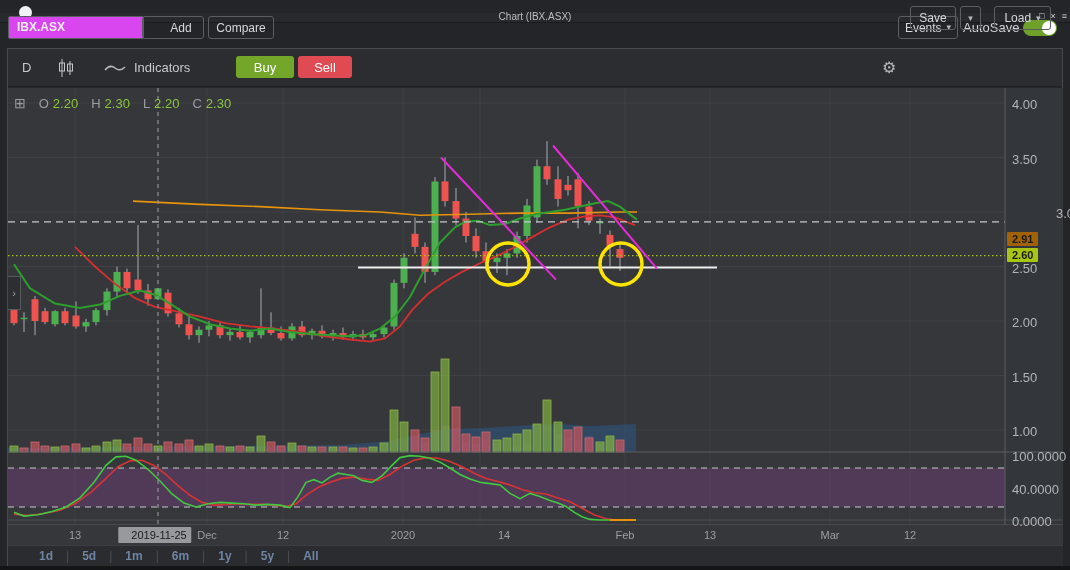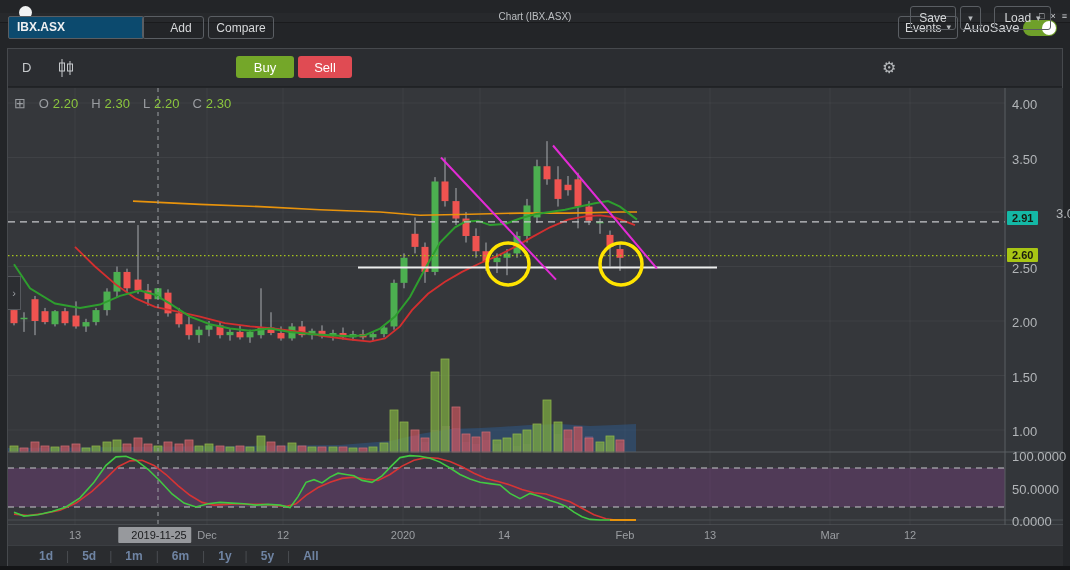--- a/index.html
+++ b/index.html
@@ -5,21 +5,21 @@
   html,body{margin:0;padding:0;background:#141517;}
   .app{position:relative;width:1070px;height:570px;background:#232528;overflow:hidden;
        font-family:"Liberation Sans",sans-serif;color:#d6d8da;}
   
   .titlebar{position:absolute;left:0;top:13px;width:1070px;height:9px;background:#27292c;border-bottom:1px solid #1a1b1d;}
   .titlebar .title{position:absolute;left:50%;transform:translateX(-50%);top:-2px;font-size:10px;color:#bcbfc2;white-space:nowrap;}
   .win-controls{position:absolute;right:3px;top:-2px;display:flex;gap:6px;font-size:9px;color:#cfd1d4;}
   .white-dot{position:absolute;left:19px;top:-7px;width:13px;height:13px;border-radius:50%;background:#f1f2f3;}
   
   .input-box{position:absolute;left:8px;top:16px;width:126px;height:21px;border:1px solid #5a5e63;border-radius:2px;
-             background:#0c4a6e;color:#f0f1f2;font-weight:bold;font-size:12px;line-height:21px;padding-left:8px;}
+             background:#d946ef;color:#f0f1f2;font-weight:bold;font-size:12px;line-height:21px;padding-left:8px;}
   .tbtn{position:absolute;height:23px;border:1px solid #5a5e63;border-radius:3px;background:transparent;color:#d6d8da;
         font-size:12px;display:flex;align-items:center;justify-content:center;gap:5px;box-sizing:border-box;cursor:pointer;}
   .caret{font-size:9px;color:#b7babd;line-height:1;}
   .autosave-label{position:absolute;left:963px;top:20px;font-size:13px;color:#d2d4d7;}
   .toggle{position:absolute;left:1023px;top:20px;width:34px;height:16px;border-radius:9px;background:#6fa02a;}
   .toggle .knob{position:absolute;right:1px;top:1px;width:14px;height:14px;border-radius:50%;background:#fff;}
   
   .frame{position:absolute;left:7px;top:48px;width:1056px;height:518px;border:1px solid #46494d;box-sizing:border-box;}
   .chart-toolbar{position:absolute;left:8px;top:49px;width:1054px;height:37px;background:#2b2d31;border-bottom:1px solid #202225;}
   .tb-item{position:absolute;top:0;height:37px;display:flex;align-items:center;color:#c5c8cb;font-size:13px;}
@@ -85,20 +85,26 @@
   <div class="tb-item" style="left:22px;top:49px;">
     <span>D</span>
   </div>
   <div class="tb-item" style="left:58px;top:49px;">
     <svg width="16" height="18" viewBox="0 0 16 18">
       <line x1="4" y1="0" x2="4" y2="18" stroke="#c5c8cb" stroke-width="1"></line>
       <rect x="1.5" y="4" width="5" height="8" fill="none" stroke="#c5c8cb"></rect>
       <line x1="12" y1="2" x2="12" y2="16" stroke="#c5c8cb" stroke-width="1"></line>
       <rect x="9.5" y="5" width="5" height="7" fill="none" stroke="#c5c8cb"></rect>
     </svg>
+  </div>
+  <div class="tb-item" style="left:104px;top:49px;gap:8px;">
+    <svg width="22" height="10" viewBox="0 0 22 10">
+      <path d="M1 7 Q 6 1 11 5 T 21 4" fill="none" stroke="#b7babd" stroke-width="1.5"></path>
+    </svg>
+    <span>Indicators</span>
   </div>
   <div class="trade-btn" style="left:236px;width:58px;top:56px;background:#74a729;">
     <span>Buy</span>
   </div>
   <div class="trade-btn" style="left:298px;width:54px;top:56px;background:#e04b53;">
     <span>Sell</span>
   </div>
   <div class="tb-item" style="left:882px;top:49px;font-size:16px;color:#b4b7ba;">
     <span>⚙</span>
   </div>
@@ -384,23 +390,23 @@
 
   <div class="price-axis" id="price-axis">
       <div class="axis-label" style="top: 9px;">4.00</div>
       <div class="axis-label" style="top: 63.5px;">3.50</div>
       <div class="axis-label" style="top: 118px; margin-left: 44px;">3.00</div>
       <div class="axis-label" style="top: 172.5px;">2.50</div>
       <div class="axis-label" style="top: 227px;">2.00</div>
       <div class="axis-label" style="top: 281.5px;">1.50</div>
       <div class="axis-label" style="top: 336px;">1.00</div>
       <div class="axis-label" style="top: 361px;">100.0000</div>
-      <div class="axis-label" style="top: 393.5px;">50.0000</div>
+      <div class="axis-label" style="top: 393.5px;">40.0000</div>
       <div class="axis-label" style="top: 426px; text-align: right;">0.0000</div>
-      <div class="axis-badge" style="top: 123px; background: #14b8a6;">2.91</div>
+      <div class="axis-badge" style="top: 144px; background: #a16207;">2.91</div>
       <div class="axis-badge" style="top: 159.6px; background: rgb(168, 197, 20);">2.60</div>
     </div>
   <div class="time-axis" id="time-axis">
       <div class="time-label" style="left: 67px;">13</div>
       <div class="time-label time-selected" style="left: 147px; padding-left: 13px;">2019-11-25</div>
       <div class="time-label" style="left: 199px;">Dec</div>
       <div class="time-label" style="left: 275px;">12</div>
       <div class="time-label" style="left: 395px;">2020</div>
       <div class="time-label" style="left: 472px; margin-left: 24px;">14</div>
       <div class="time-label" style="left: 617px;">Feb</div>

